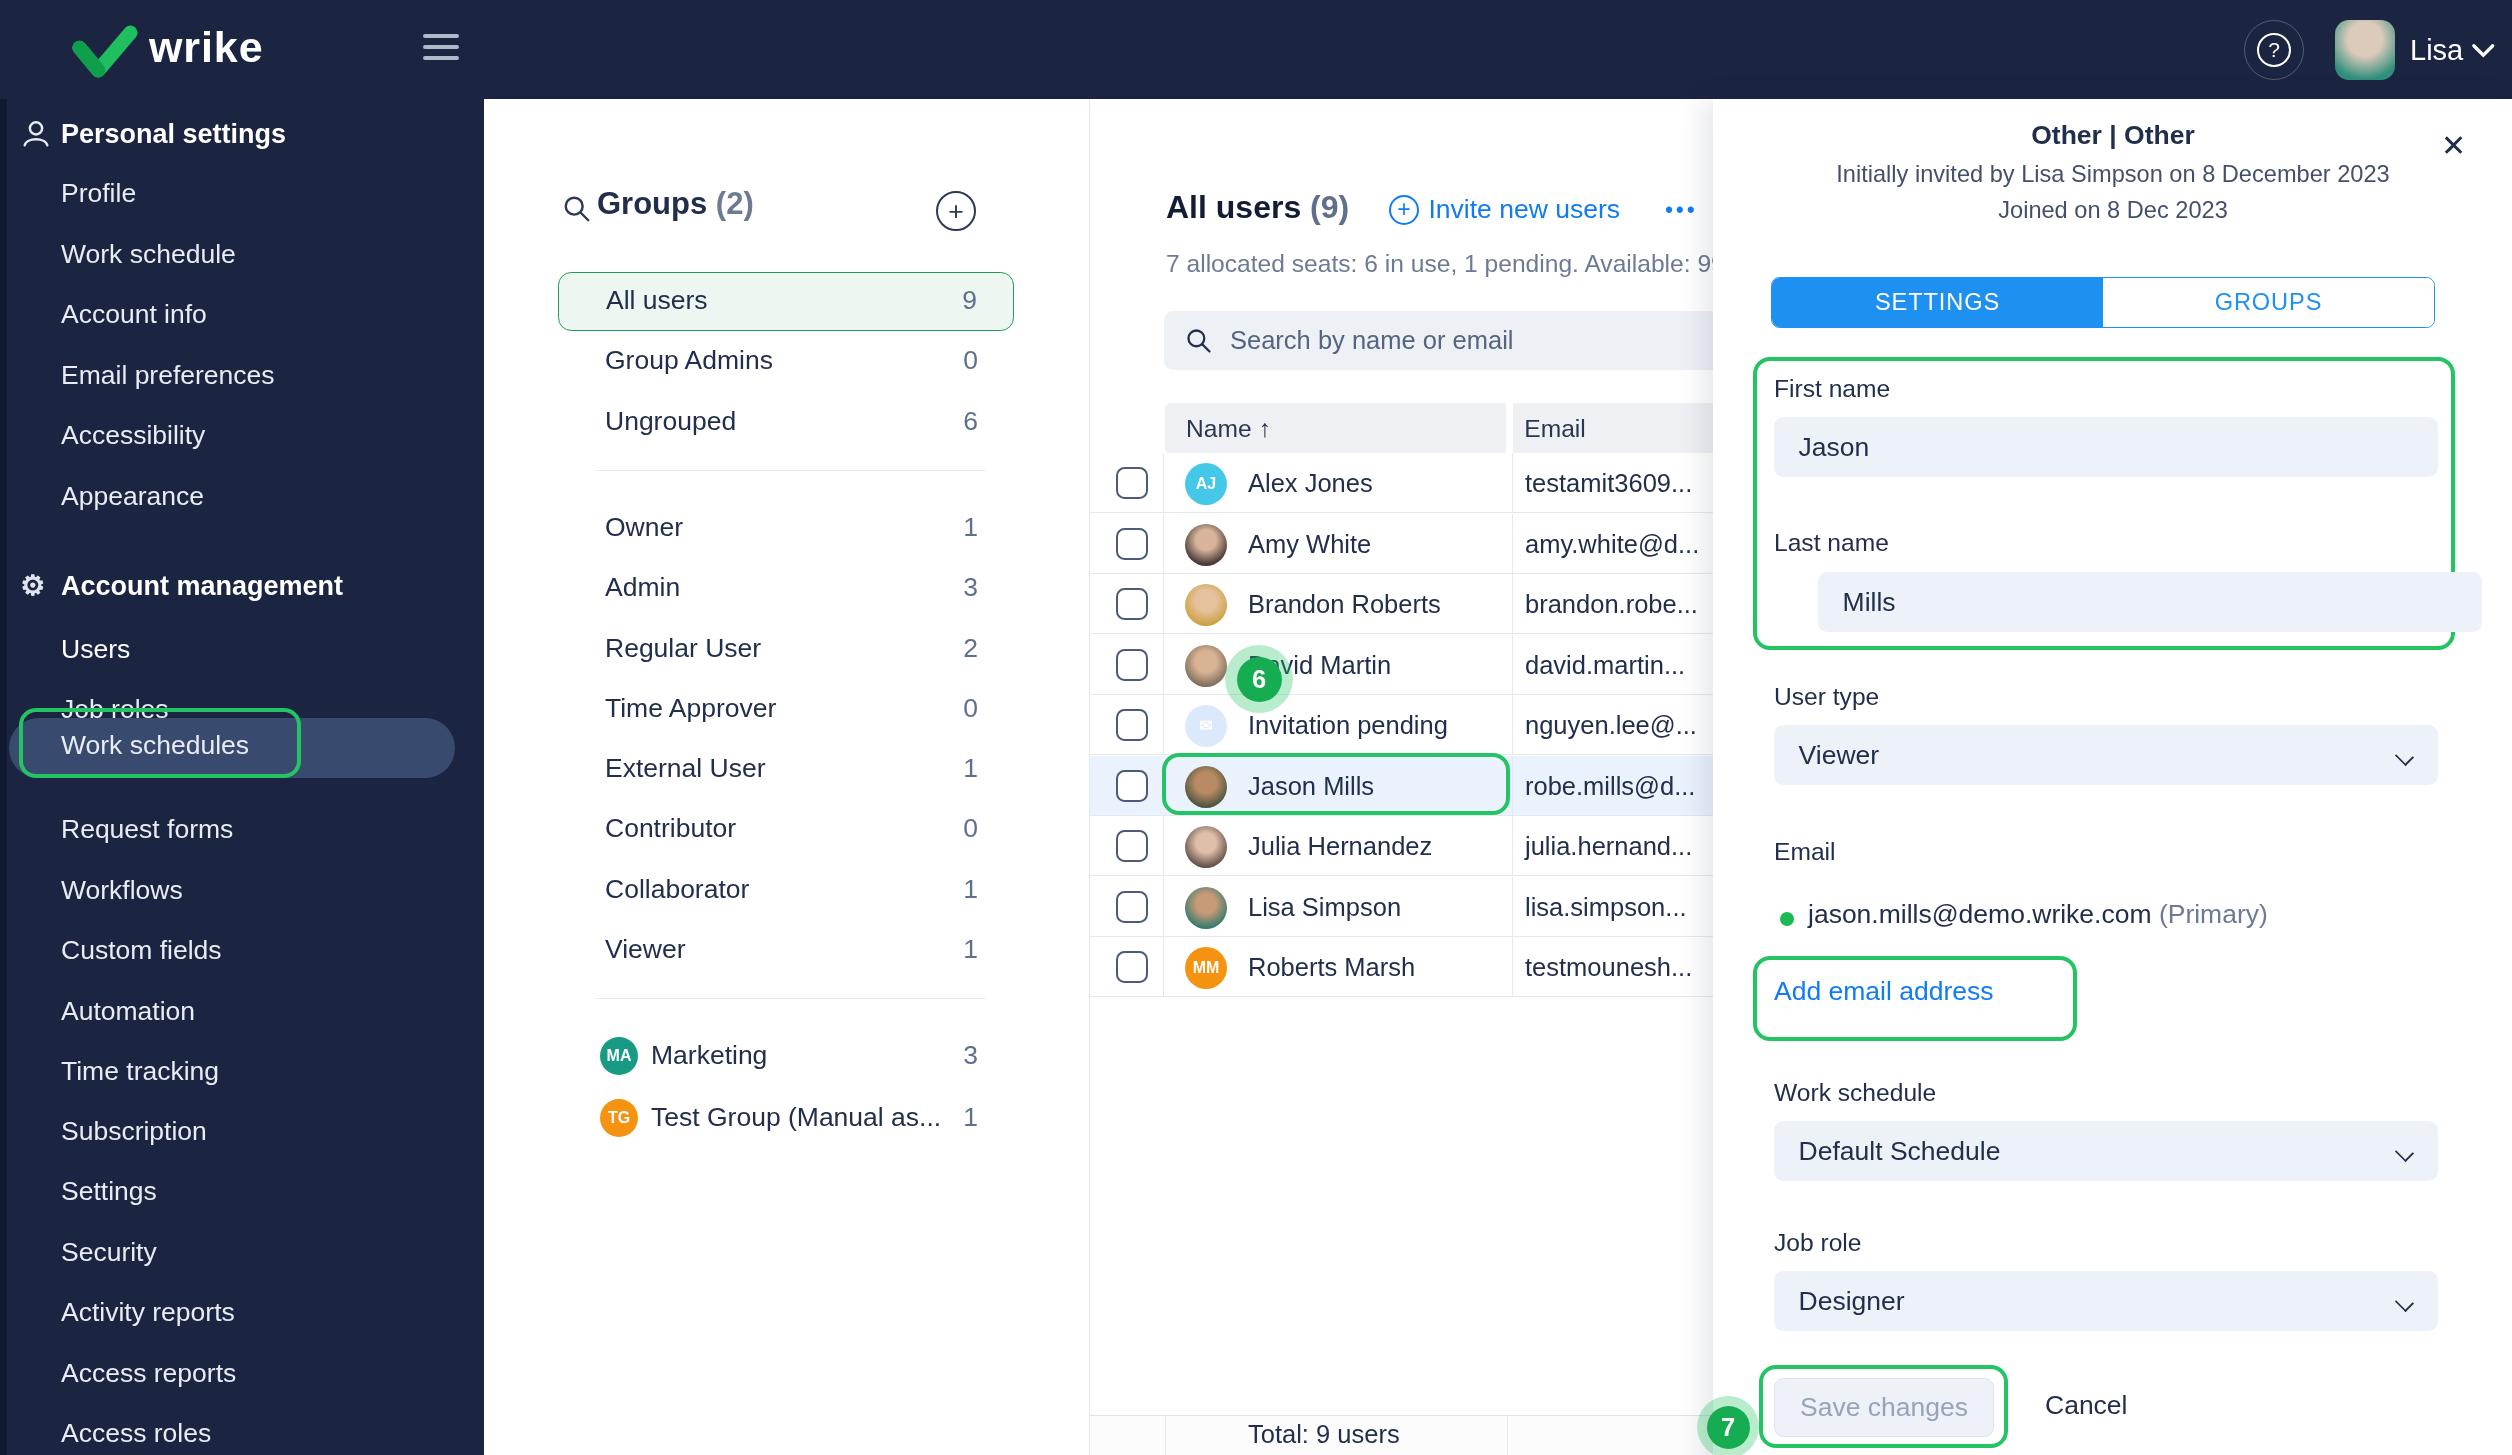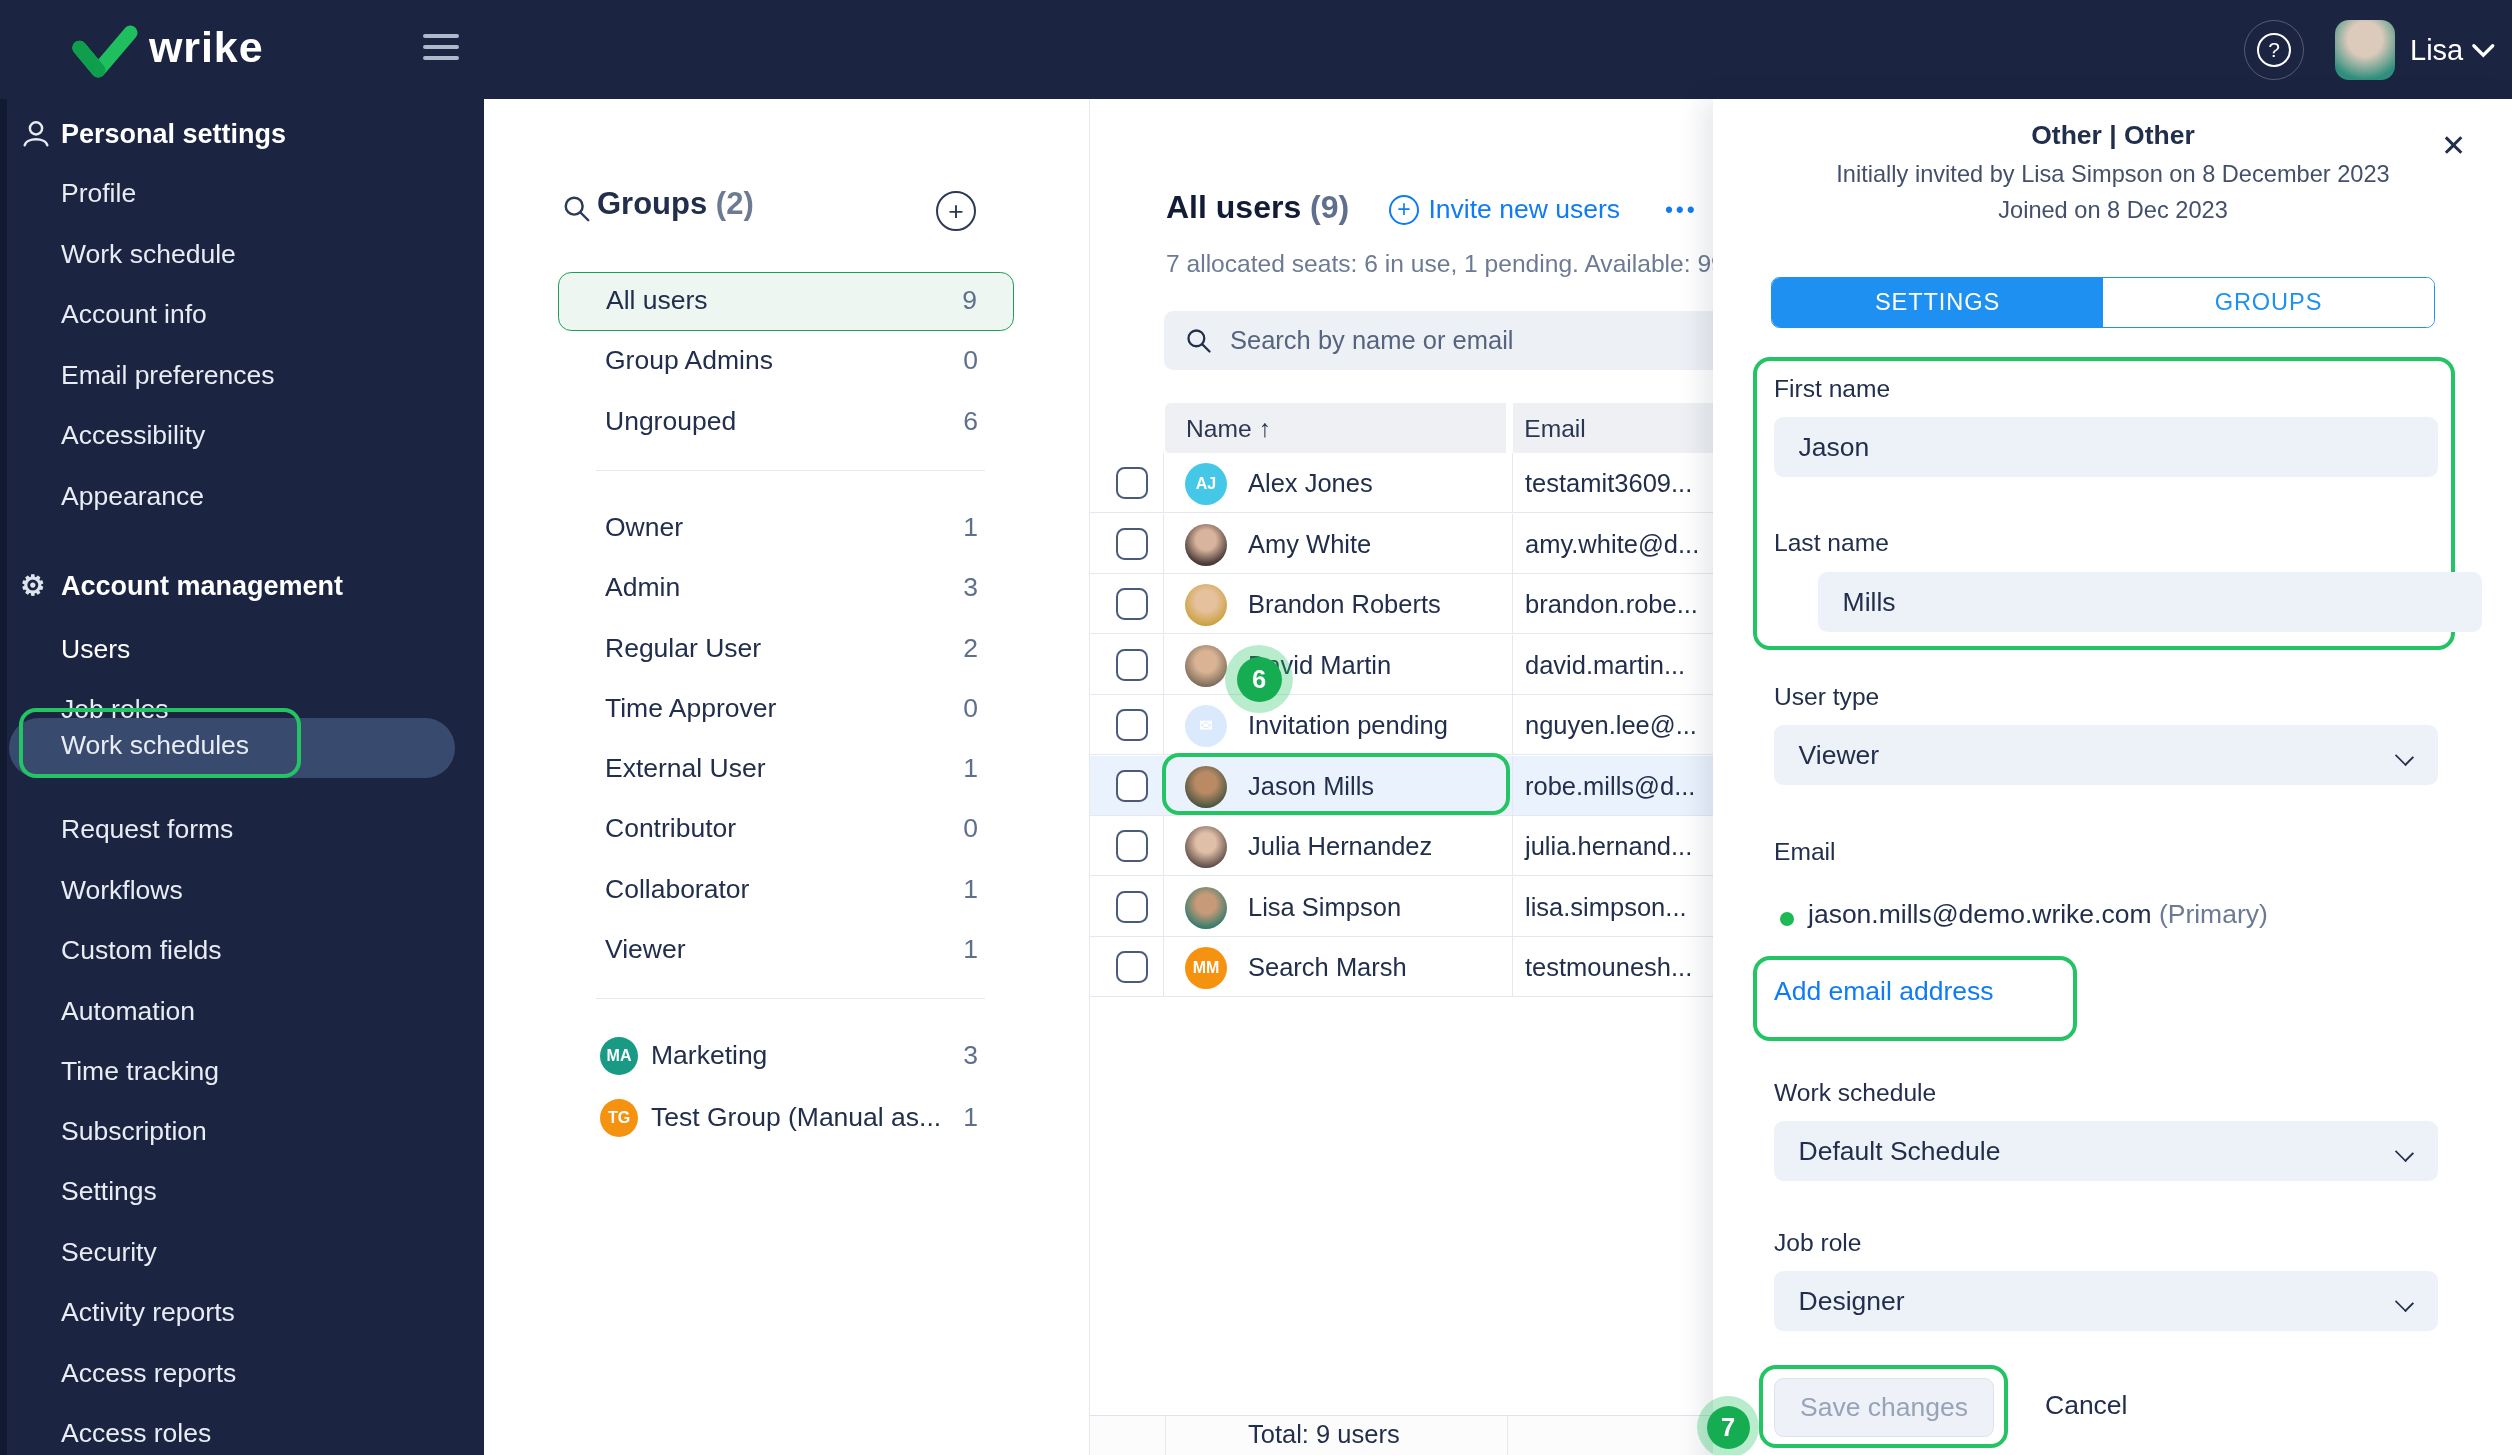--- a/index.html
+++ b/index.html
@@ -359,21 +359,21 @@
       <div class="cb"></div>
       <div class="av av-lisa"></div>
       <span class="nm">Lisa Simpson</span>
         <span class="em">lisa.simpson...</span>
       <div class="vline" style="left:73px;"></div>
         <div class="vline" style="left:422px;"></div>
     </div>
     <div class="trow" style="top:838px;">
       <div class="cb"></div>
       <div class="av av-mm">MM</div>
-      <span class="nm">Search Marsh</span>
+      <span class="nm">Roberts Marsh</span>
         <span class="em">testmounesh...</span>
       <div class="vline" style="left:73px;"></div>
         <div class="vline" style="left:422px;"></div>
     </div>
 
     <div class="ufooter">
       <div class="vline" style="left:75px;height:41px;"></div>
         <div class="vline" style="left:417px;height:41px;"></div>
       <span class="total">Total: 9 users</span>
     </div>

